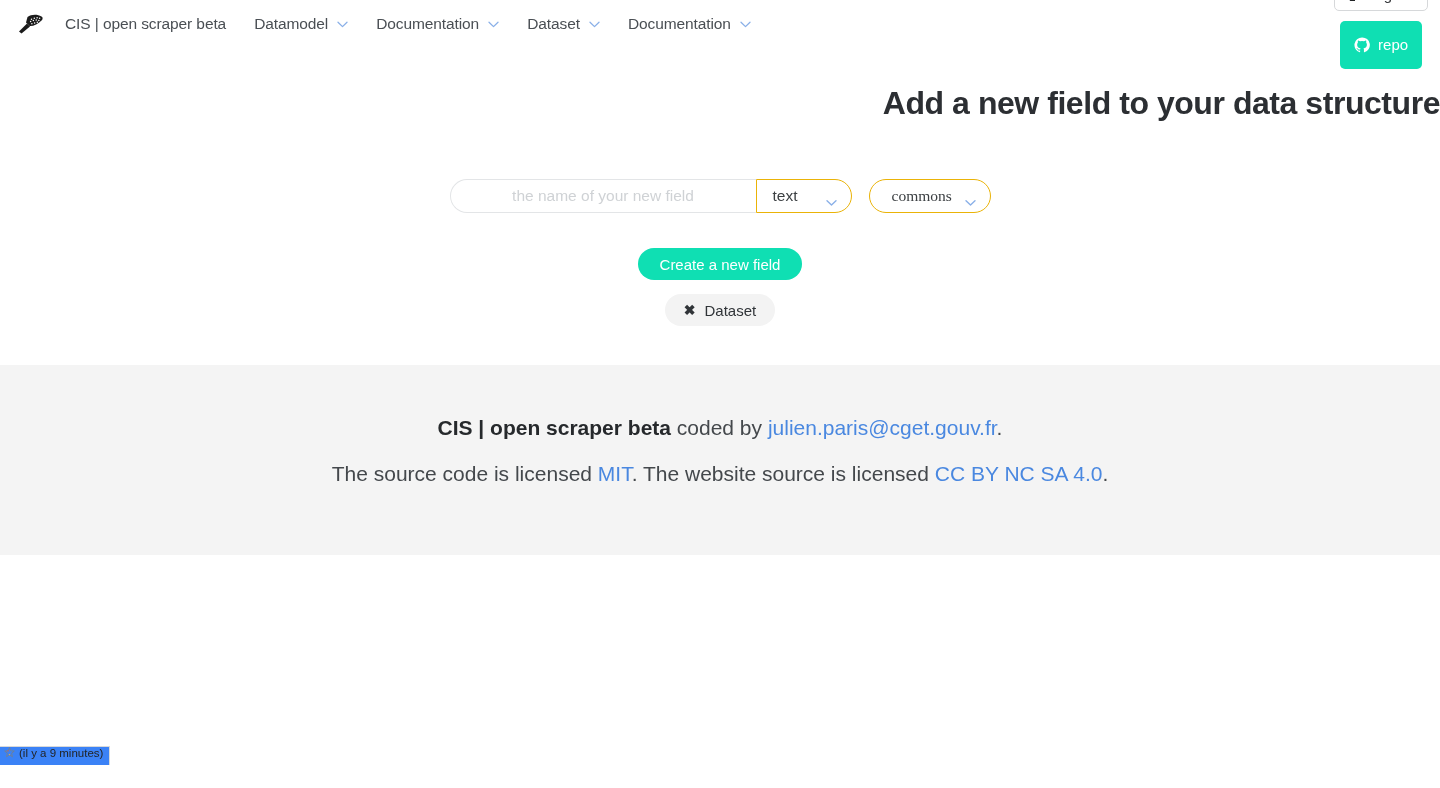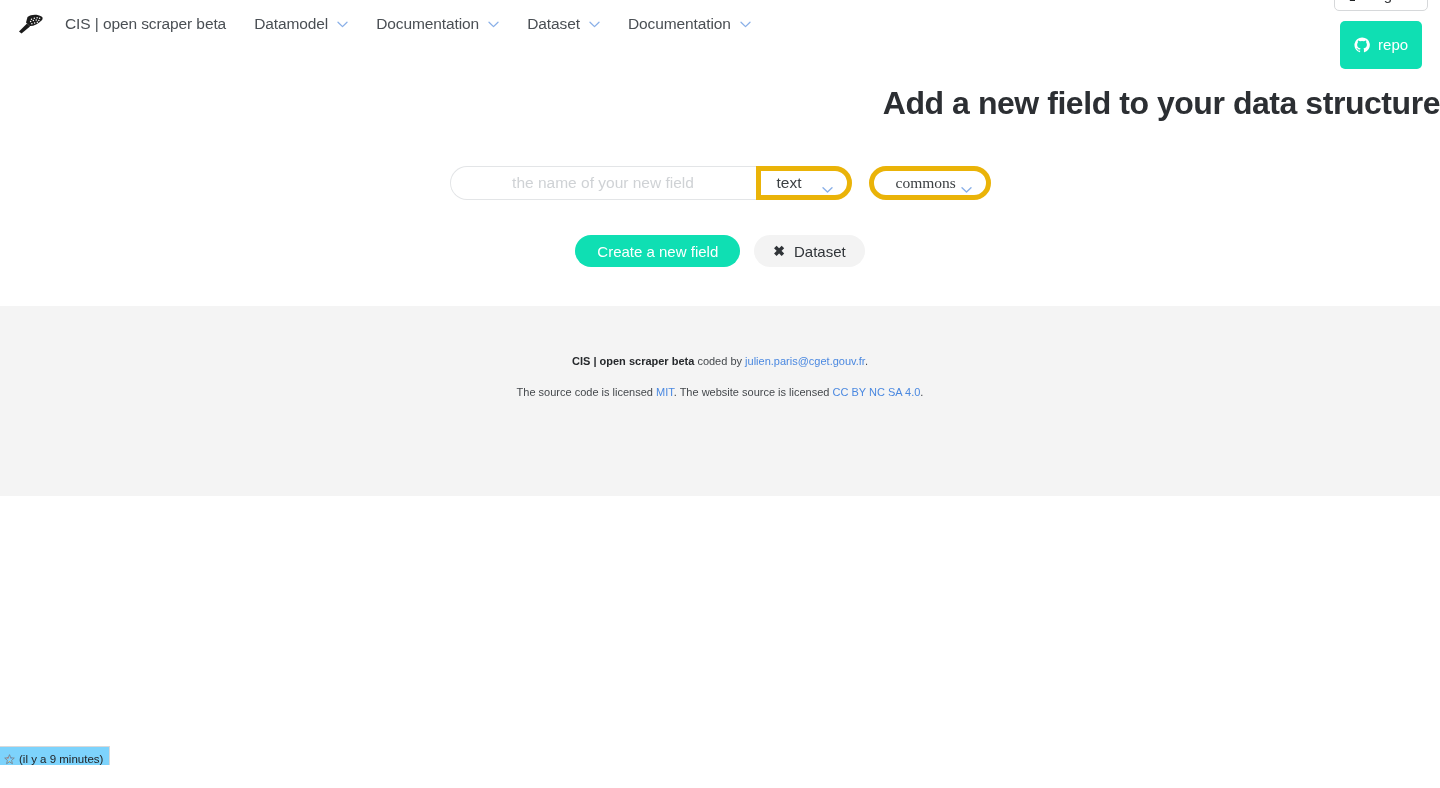--- a/index.html
+++ b/index.html
@@ -110,21 +110,21 @@
     text-align: right;
   }
   .page-subtitle {
     margin-top: 8px;
     font-size: 16.5px;
     color: #5f6368;
     letter-spacing: -0.05px;
   }
 
   .form-row {
-    margin-top: 43px;
+    margin-top: 56px;
     display: flex;
     justify-content: center;
     gap: 0;
   }
   .input-group {
     display: flex;
     align-items: stretch;
   }
   .field-name-input {
     width: 306px;
@@ -140,21 +140,21 @@
     font-family: "Liberation Sans", sans-serif;
     text-align: center;
   }
   .field-name-input::placeholder { color: #cfd2d5; }
 
   .select-box {
     position: relative;
     height: 34px;
     display: flex;
     align-items: center;
-    border: 5px solid #eab308;
+    border: 1px solid #eab308;
     background: #ffffff;
     cursor: pointer;
   }
   .select-type {
     width: 96px;
     border-radius: 0 17px 17px 0;
     padding-left: 16px;
   }
   .select-scope {
     width: 122px;
@@ -175,20 +175,21 @@
     width: 11px;
     height: 7px;
   }
 
   .action-row {
     margin-top: 35px;
     display: flex;
     align-items: center;
     justify-content: center;
     gap: 14px;
+    flex-direction: column;
   }
   .btn-create {
     height: 32px;
     padding: 0 22px;
     background: #0fdfb3;
     color: #ffffff;
     border: none;
     border-radius: 16px;
     font-size: 15px;
     cursor: pointer;
@@ -218,43 +219,43 @@
 
   
   .footer {
     margin-top: 39px;
     height: 190px;
     background: #f4f4f4;
     text-align: center;
     padding-top: 47px;
   }
   .footer-line {
-    font-size: 11px;
+    font-size: 21px;
     color: #44484c;
     line-height: 1.5;
   }
   .footer-line + .footer-line { margin-top: 14px; }
   .footer-strong { font-weight: bold; color: #26292c; }
   .footer-link {
     color: #4a88e0;
     text-decoration: none;
     cursor: pointer;
   }
 
   
   .status-badge {
     position: absolute;
     left: 0;
     top: 746px;
     height: 19px;
     display: flex;
-    align-items: flex-end;
+    align-items: flex-start;
     gap: 4px;
     padding: 0 6px 0 4px;
-    background: #7dd3fc;
+    background: #3b82f6;
     border: 1px solid #d9d9d9;
     border-left: none;
     border-bottom: none;
     font-size: 11.5px;
     color: #222426;
     font-family: "Liberation Sans", sans-serif;
   }
   .star-icon { width: 11px; height: 11px; display: block; }
 </style>
 </head>

